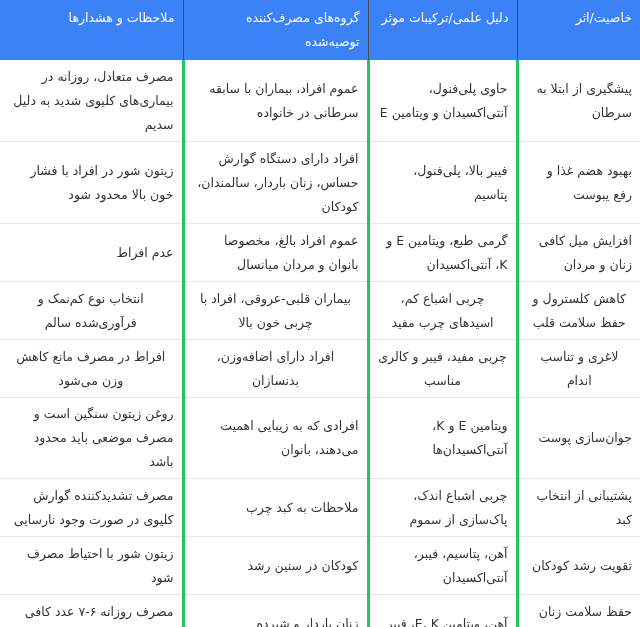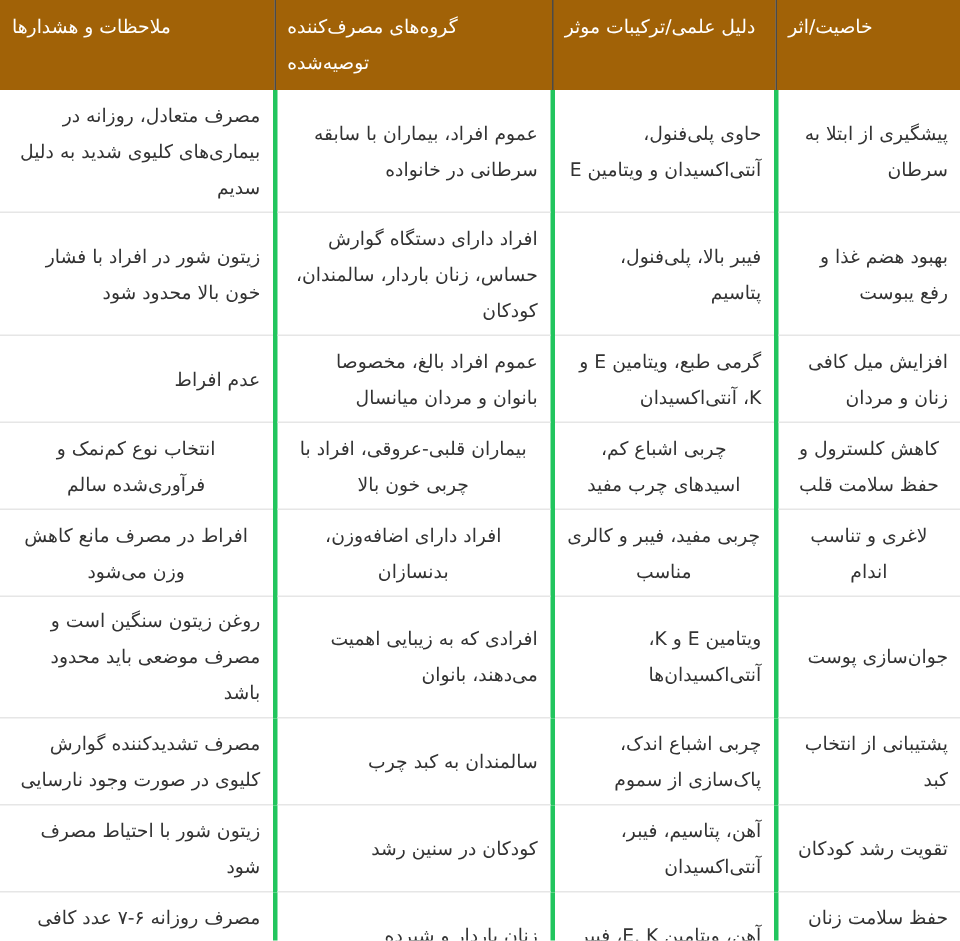--- a/index.html
+++ b/index.html
@@ -10,24 +10,24 @@
       border-collapse: collapse;
       table-layout: fixed;
       font-size: 12.5px;
       color: #333333;
     }
     col.c1 { width: 123px; }
     col.c2 { width: 149px; }
     col.c3 { width: 185px; }
     col.c4 { width: 183px; }
     thead th {
-      background: #a16207;
+      background: #3b82f6;
       color: #ffffff;
       font-weight: normal;
-      text-align: left;
+      text-align: right;
       vertical-align: top;
       padding: 6px 8px 6px 8px;
       line-height: 24px;
       height: 43px;
       border-left: 1px solid #4a4a4a;
       font-size: 12.5px;
     }
     thead th:last-child { border-left: none; }
     tbody td {
       text-align: right;
@@ -99,21 +99,21 @@
     </tr>
     <tr class="r6">
       <td>جوان‌سازی پوست</td>
       <td>ویتامین E و K، آنتی‌اکسیدان‌ها</td>
       <td>افرادی که به زیبایی اهمیت می‌دهند، بانوان</td>
       <td>روغن زیتون سنگین است و مصرف موضعی باید محدود باشد</td>
     </tr>
     <tr class="r7">
       <td>پشتیبانی از انتخاب کبد</td>
       <td>چربی اشباع اندک، پاک‌سازی از سموم</td>
-      <td>سالمندان به کبد چرب</td>
+      <td>ملاحظات به کبد چرب</td>
       <td>مصرف تشدیدکننده گوارش کلیوی در صورت وجود نارسایی</td>
     </tr>
     <tr class="r8">
       <td>تقویت رشد کودکان</td>
       <td>آهن، پتاسیم، فیبر، آنتی‌اکسیدان</td>
       <td>کودکان در سنین رشد</td>
       <td>زیتون شور با احتیاط مصرف شود</td>
     </tr>
     <tr class="r9">
       <td>حفظ سلامت زنان در بارداری</td>

